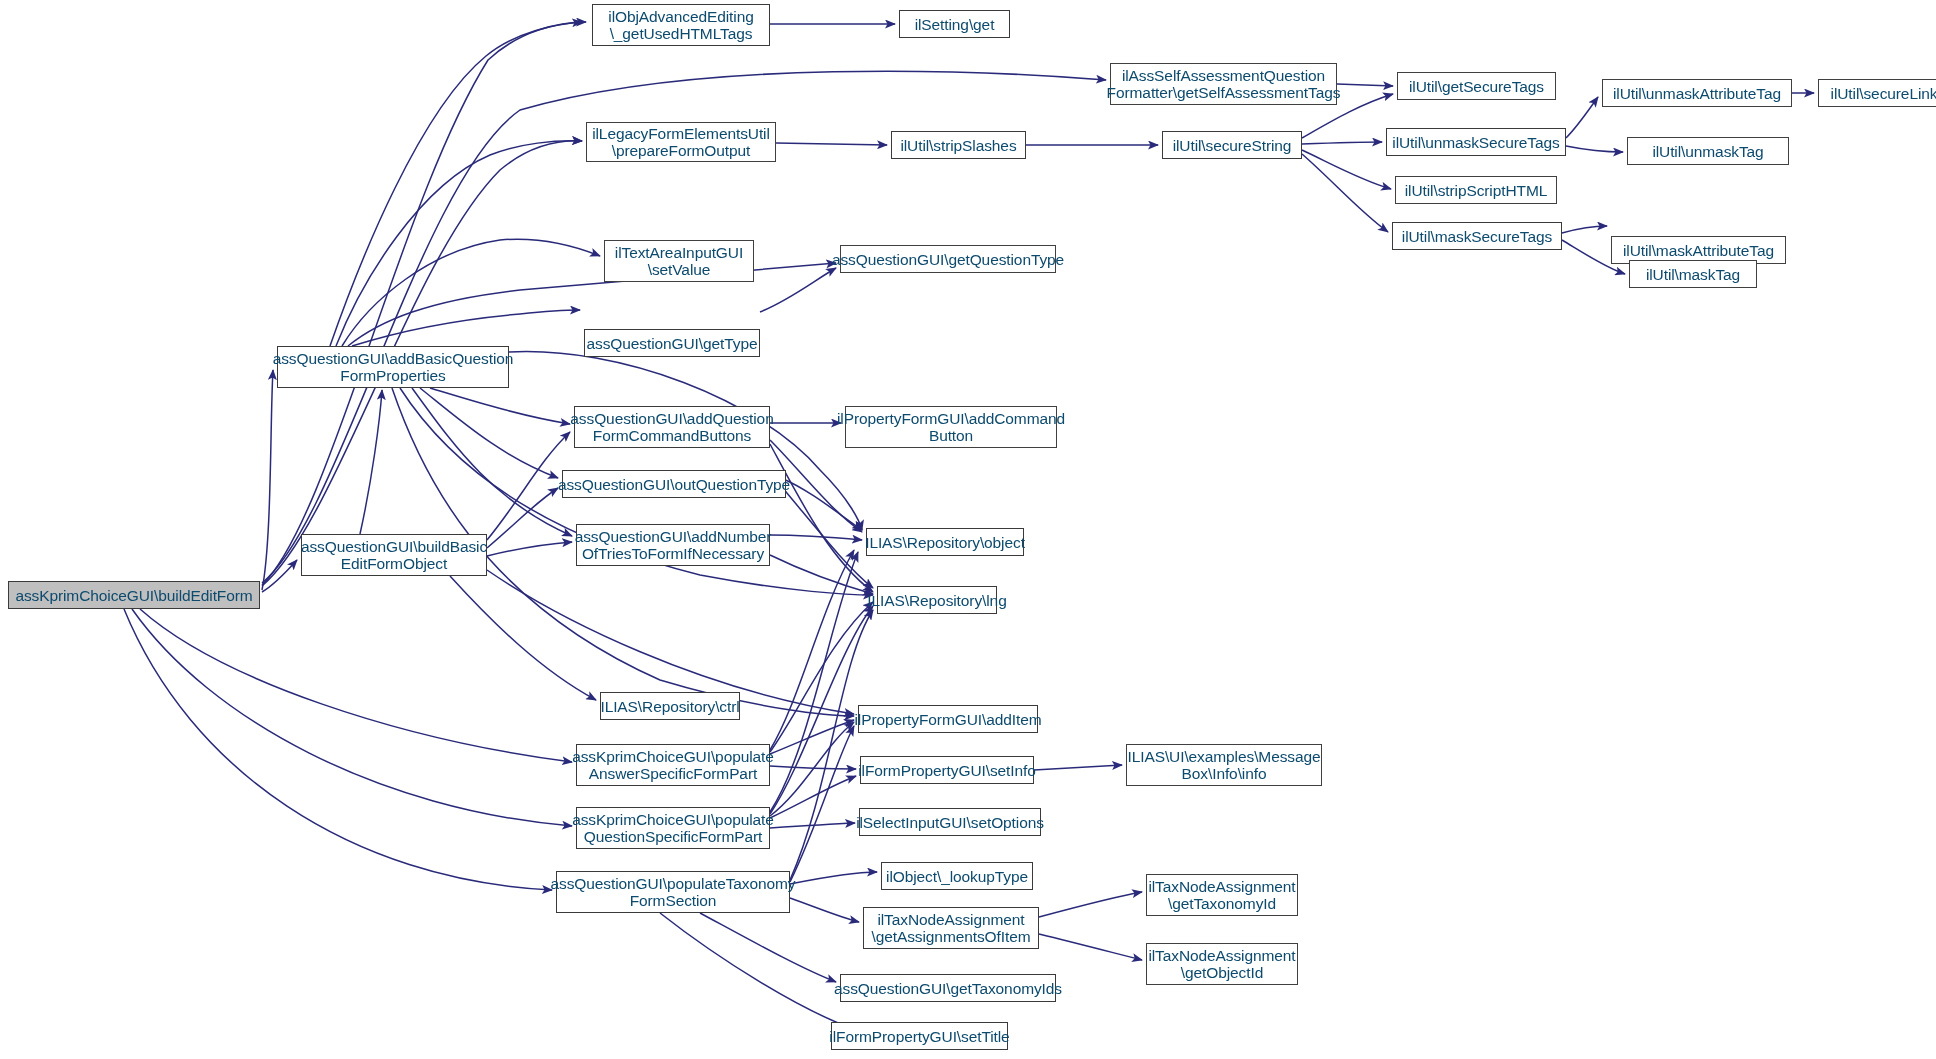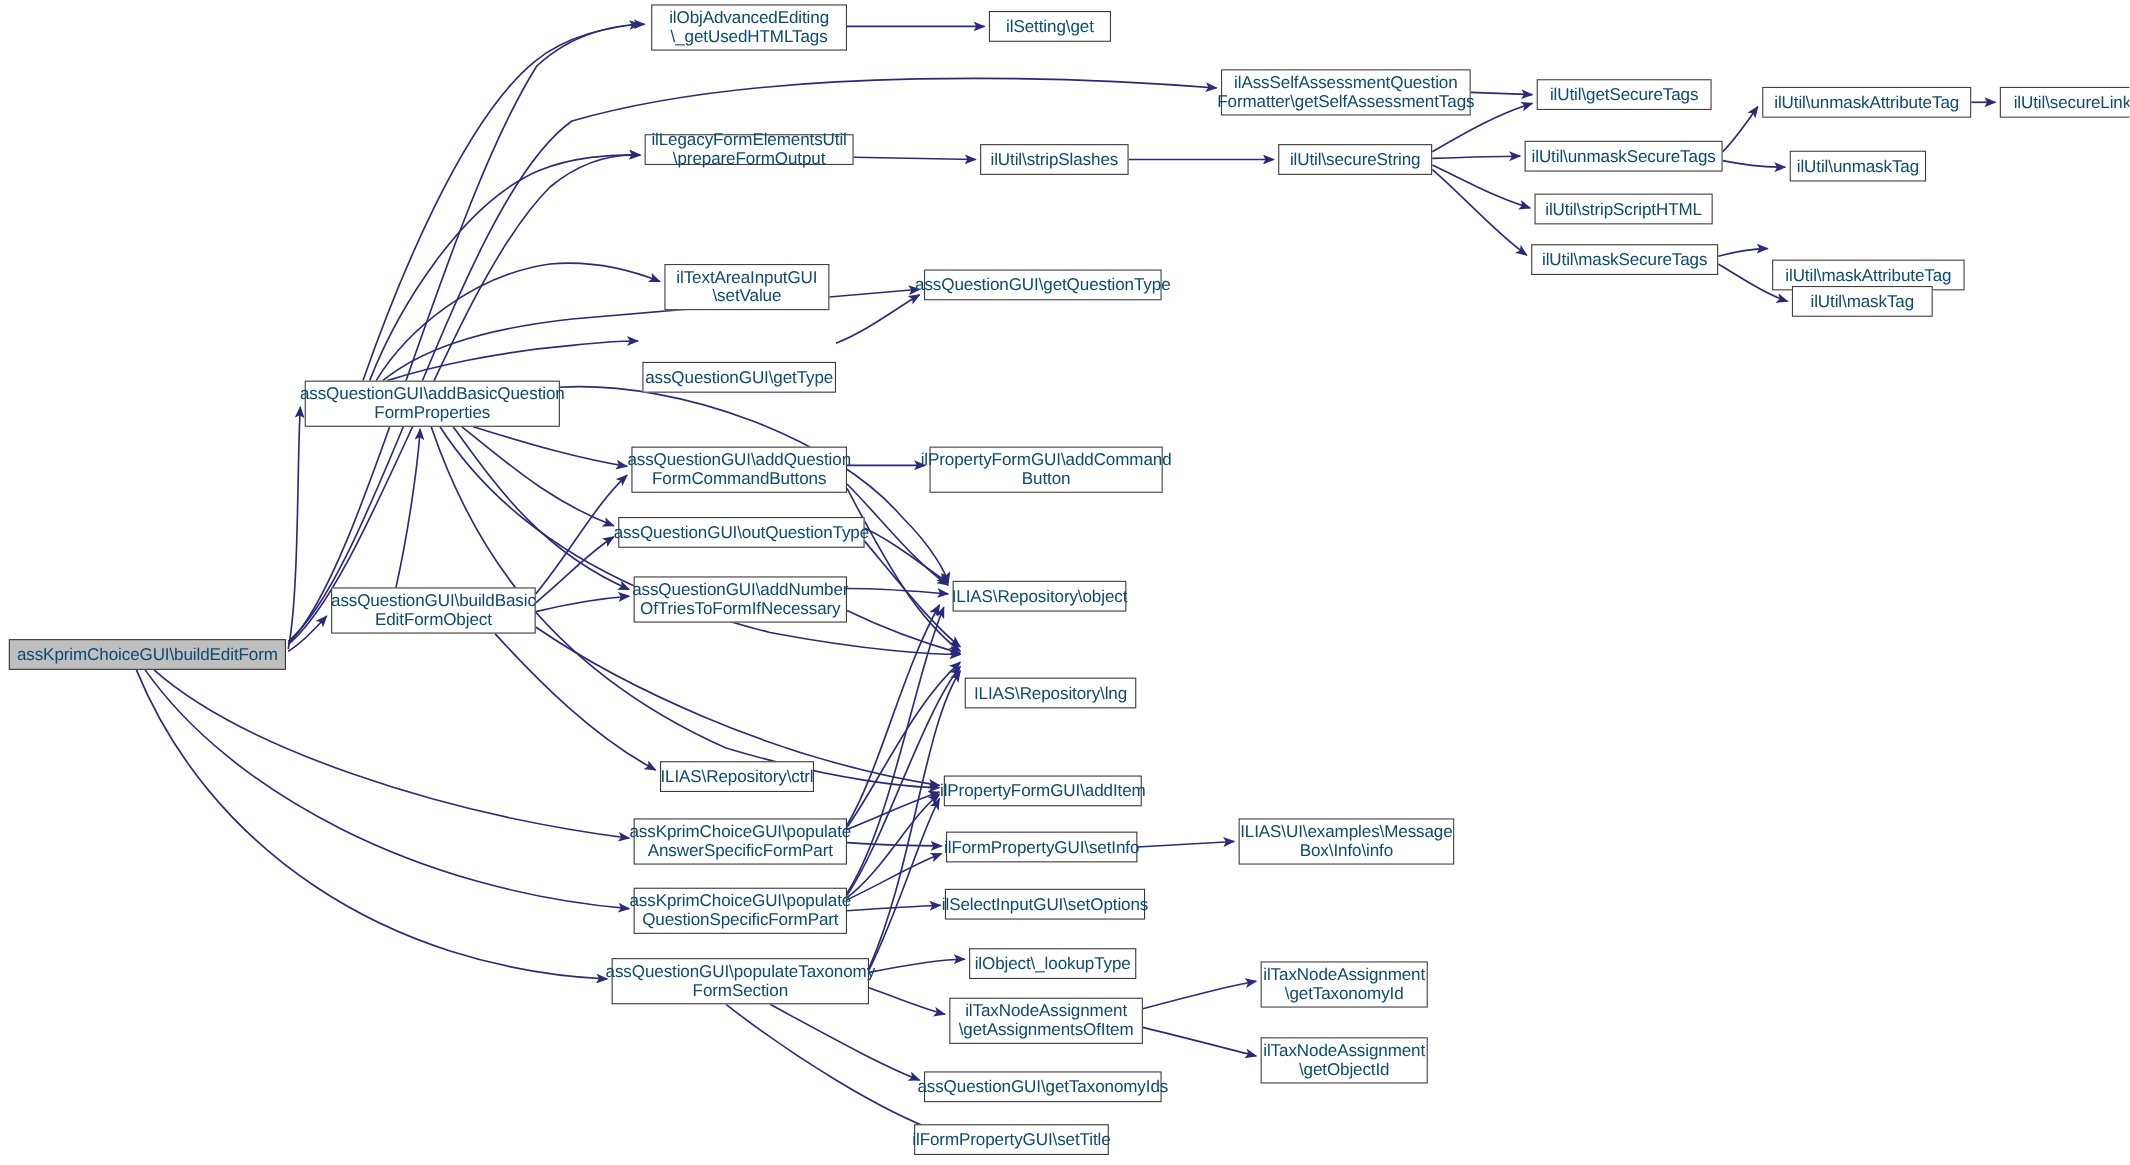--- a/index.html
+++ b/index.html
@@ -127,47 +127,47 @@
   <div id="node-layer">
       <div class="node root thick" style="left: 8px; top: 581px; width: 252px; height: 28px;"><span>assKprimChoiceGUI\buildEditForm</span></div>
       <div class="node thick" style="left: 592px; top: 4px; width: 178px; height: 42px;"><span>ilObjAdvancedEditing
 \_getUsedHTMLTags</span></div>
       <div class="node thick" style="left: 899px; top: 10px; width: 111px; height: 28px;"><span>ilSetting\get</span></div>
       <div class="node" style="left: 1110px; top: 63px; width: 227px; height: 42px;"><span>ilAssSelfAssessmentQuestion
 Formatter\getSelfAssessmentTags</span></div>
       <div class="node" style="left: 1397px; top: 72px; width: 159px; height: 28px;"><span>ilUtil\getSecureTags</span></div>
       <div class="node" style="left: 1602px; top: 79px; width: 190px; height: 28px;"><span>ilUtil\unmaskAttributeTag</span></div>
       <div class="node" style="left: 1818px; top: 79px; width: 132px; height: 28px;"><span>ilUtil\secureLink</span></div>
-      <div class="node" style="left: 586px; top: 122px; width: 190px; height: 28px;"><span>ilLegacyFormElementsUtil
+      <div class="node" style="left: 586px; top: 122px; width: 190px; height: 40px;"><span>ilLegacyFormElementsUtil
 \prepareFormOutput</span></div>
       <div class="node thick" style="left: 891px; top: 131px; width: 135px; height: 28px;"><span>ilUtil\stripSlashes</span></div>
       <div class="node thick" style="left: 1162px; top: 131px; width: 140px; height: 28px;"><span>ilUtil\secureString</span></div>
       <div class="node thick" style="left: 1386px; top: 128px; width: 180px; height: 28px;"><span>ilUtil\unmaskSecureTags</span></div>
-      <div class="node" style="left: 1627px; top: 137px; width: 124px; height: 28px;"><span>ilUtil\unmaskTag</span></div>
+      <div class="node" style="left: 1627px; top: 137px; width: 162px; height: 28px;"><span>ilUtil\unmaskTag</span></div>
       <div class="node" style="left: 1395px; top: 176px; width: 162px; height: 28px;"><span>ilUtil\stripScriptHTML</span></div>
       <div class="node thick" style="left: 1392px; top: 222px; width: 170px; height: 28px;"><span>ilUtil\maskSecureTags</span></div>
       <div class="node" style="left: 1611px; top: 212px; width: 175px; height: 28px; margin-top: 24px;"><span>ilUtil\maskAttributeTag</span></div>
       <div class="node" style="left: 1629px; top: 260px; width: 128px; height: 28px; text-align: right;"><span>ilUtil\maskTag</span></div>
       <div class="node" style="left: 604px; top: 240px; width: 150px; height: 42px;"><span>ilTextAreaInputGUI
 \setValue</span></div>
       <div class="node" style="left: 840px; top: 245px; width: 216px; height: 28px;"><span>assQuestionGUI\getQuestionType</span></div>
       <div class="node thick" style="left: 584px; top: 303px; width: 176px; height: 28px; margin-top: 26px;"><span>assQuestionGUI\getType</span></div>
       <div class="node thick" style="left: 277px; top: 346px; width: 232px; height: 42px;"><span>assQuestionGUI\addBasicQuestion
 FormProperties</span></div>
       <div class="node thick" style="left: 574px; top: 406px; width: 196px; height: 42px;"><span>assQuestionGUI\addQuestion
 FormCommandButtons</span></div>
       <div class="node" style="left: 845px; top: 406px; width: 212px; height: 42px;"><span>ilPropertyFormGUI\addCommand
 Button</span></div>
       <div class="node thick" style="left: 562px; top: 470px; width: 224px; height: 28px;"><span>assQuestionGUI\outQuestionType</span></div>
       <div class="node thick" style="left: 576px; top: 524px; width: 194px; height: 42px;"><span>assQuestionGUI\addNumber
 OfTriesToFormIfNecessary</span></div>
       <div class="node thick" style="left: 866px; top: 528px; width: 158px; height: 28px;"><span>ILIAS\Repository\object</span></div>
       <div class="node thick" style="left: 301px; top: 534px; width: 186px; height: 42px;"><span>assQuestionGUI\buildBasic
 EditFormObject</span></div>
-      <div class="node thick" style="left: 877px; top: 616px; width: 156px; height: 28px; text-align: center;"><span>ILIAS\Repository\lng</span></div>
+      <div class="node thick" style="left: 877px; top: 586px; width: 120px; height: 28px; text-align: center;"><span>ILIAS\Repository\lng</span></div>
       <div class="node thick" style="left: 600px; top: 692px; width: 140px; height: 28px;"><span>ILIAS\Repository\ctrl</span></div>
       <div class="node thick" style="left: 858px; top: 705px; width: 180px; height: 28px;"><span>ilPropertyFormGUI\addItem</span></div>
       <div class="node thick" style="left: 576px; top: 744px; width: 194px; height: 42px;"><span>assKprimChoiceGUI\populate
 AnswerSpecificFormPart</span></div>
       <div class="node thick" style="left: 860px; top: 756px; width: 174px; height: 28px;"><span>ilFormPropertyGUI\setInfo</span></div>
       <div class="node" style="left: 1126px; top: 744px; width: 196px; height: 42px;"><span>ILIAS\UI\examples\Message
 Box\Info\info</span></div>
       <div class="node thick" style="left: 576px; top: 807px; width: 194px; height: 42px;"><span>assKprimChoiceGUI\populate
 QuestionSpecificFormPart</span></div>
       <div class="node thick" style="left: 859px; top: 808px; width: 182px; height: 28px;"><span>ilSelectInputGUI\setOptions</span></div>

